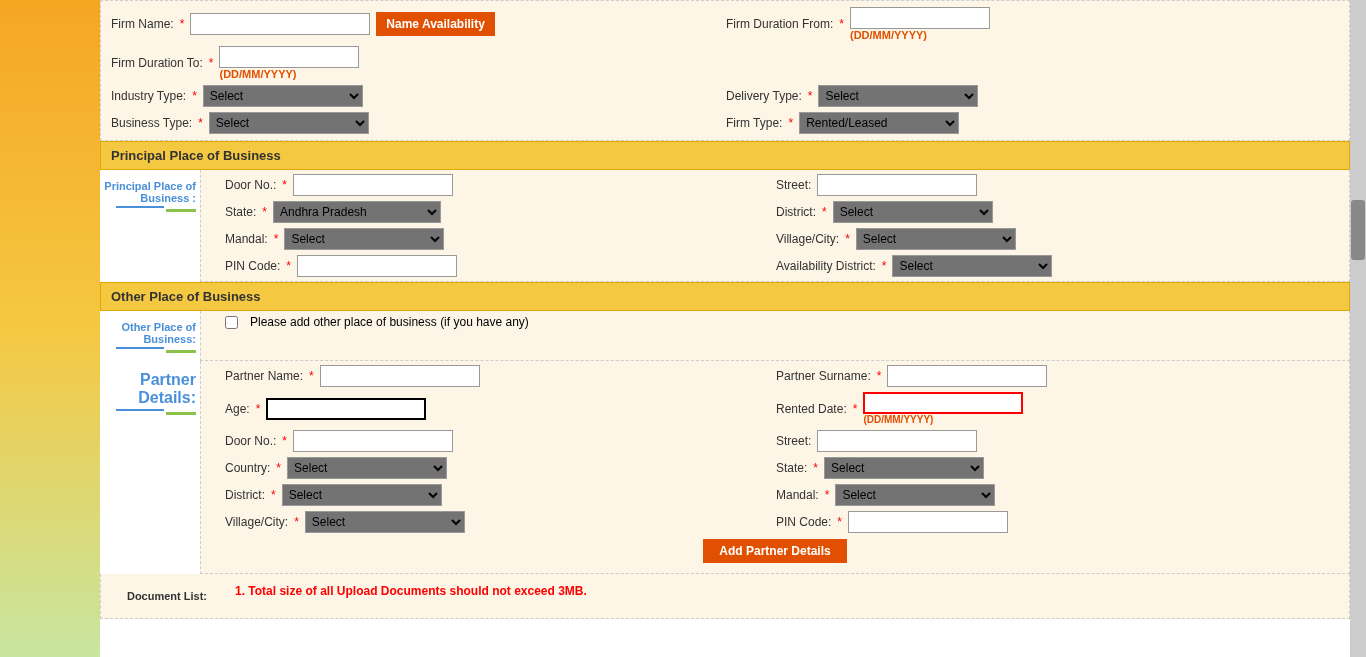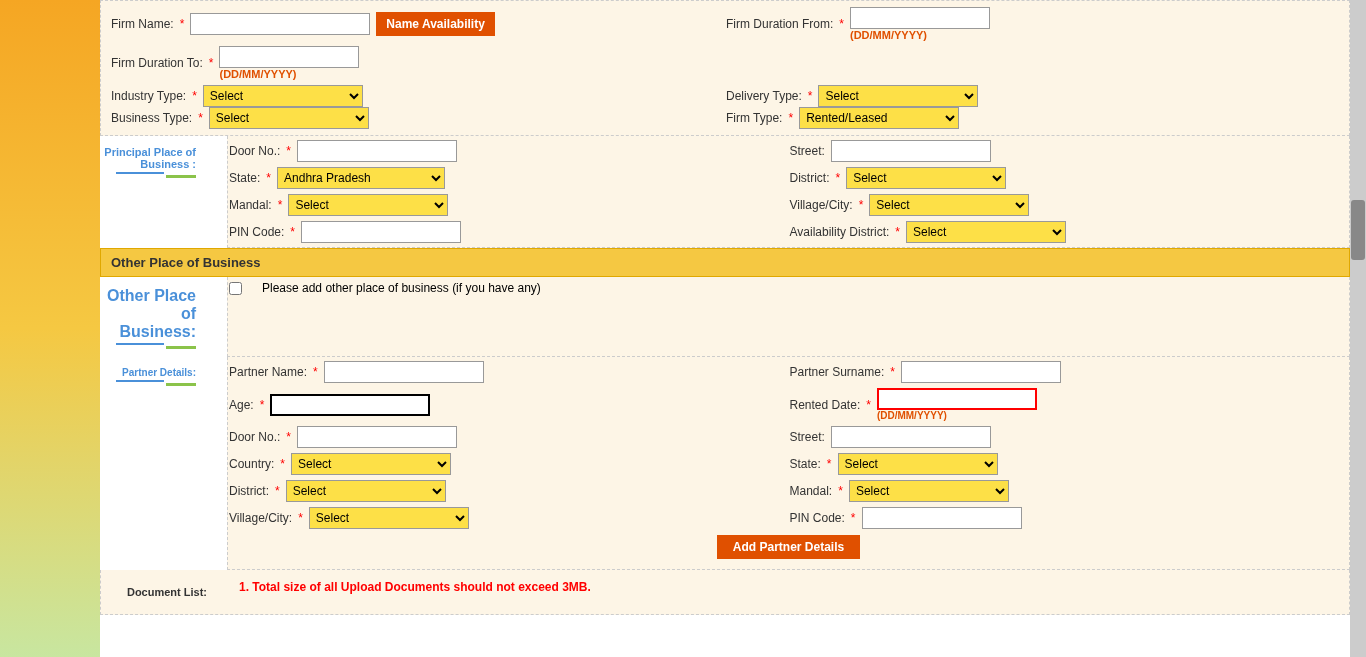--- a/index.html
+++ b/index.html
@@ -65,21 +65,21 @@
       border: 1px solid #999;
       padding: 2px 4px;
       font-size: 12px;
       background: #fff;
     }
     .form-input-wide { width: 160px; }
     .form-select {
       height: 22px;
       border: 1px solid #999;
       font-size: 12px;
-      background: #fde047;
+      background: #737373;
       padding: 0 2px;
     }
     .form-select-wide { width: 160px; }
     .two-col {
       display: flex;
       width: 100%;
       gap: 2px;
     }
     .left-col { flex: 1; display: flex; align-items: center; gap: 6px; }
     .right-col { flex: 1; display: flex; align-items: center; gap: 6px; }
@@ -111,22 +111,21 @@
       background: #8bc34a;
       width: 30px;
       margin-left: auto;
       margin-top: 1px;
     }
     .sidebar-section {
       display: flex;
     }
     .content-area {
       flex: 1;
-      padding: 4px 1px;
-      margin-left: 27px;
+      padding: 4px 24px;
     }
     
     .firm-top {
       background: #fdf5e6;
       border: 1px dashed #ccc;
       padding: 6px 10px;
     }
     .date-label {
       color: #e05000;
       font-size: 11px;
@@ -138,21 +137,21 @@
       border: none;
       padding: 4px 10px;
       font-size: 12px;
       font-weight: bold;
       cursor: pointer;
       height: 24px;
     }
     .checkbox-label {
       display: flex;
       align-items: flex-end;
-      gap: 20px;
+      gap: 12px;
       font-size: 12px;
     }
     .add-partner-btn {
       background: #e05000;
       color: white;
       border: none;
       padding: 5px 16px;
       font-size: 12px;
       font-weight: bold;
       cursor: pointer;
@@ -210,21 +209,21 @@
       <div class="two-col" style="margin-bottom:5px;">
         <div class="right-col">
           <span class="form-label">Firm Duration To:</span>
           <span class="req">*</span>
           <div style="display:flex;flex-direction:column;">
             <input class="form-input" type="text" style="width: 140px;">
             <span class="date-label">(DD/MM/YYYY)</span>
           </div>
         </div>
       </div>
-      <div class="two-col" style="">
+      <div class="two-col" style="margin-bottom:5px;">
         <div class="left-col">
           <span class="form-label">Industry Type:</span>
           <span class="req">*</span>
           <select class="form-select form-select-wide">
             <option>Select</option>
           </select>
         </div>
         <div class="right-col">
           <span class="form-label">Delivery Type:</span>
           <span class="req">*</span>
@@ -245,20 +244,23 @@
           <span class="form-label">Firm Type:</span>
           <span class="req">*</span>
           <select class="form-select form-select-wide">
             <option>Rented/Leased</option>
           </select>
         </div>
       </div>
     </div>
 
     <div>
+      <div class="section-header">
+        <span>Principal Place of Business</span>
+      </div>
       <div class="sidebar-section">
         <div class="sidebar-label-area">
           <span class="lbl" style="color:#4a90d9;font-size:11px;">Principal Place of Business :</span>
           <span class="underline-blue"></span>
           <span class="underline-green"></span>
         </div>
         <div class="content-area section-body">
           <div class="two-col" style="margin-bottom:5px;">
             <div class="left-col">
               <span class="form-label">Door No.:</span>
@@ -319,37 +321,37 @@
         </div>
       </div>
     </div>
 
     <div>
       <div class="section-header">
         <span>Other Place of Business</span>
       </div>
       <div class="sidebar-section">
         <div class="sidebar-label-area">
-          <span class="lbl" style="color:#4a90d9;font-size:16px;">Other Place of Business:</span>
+          <span class="lbl" style="color:#4a90d9;font-size:11px;">Other Place of Business:</span>
           <span class="underline-blue"></span>
           <span class="underline-green"></span>
         </div>
         <div class="content-area section-body">
           <label class="checkbox-label">
             <input type="checkbox" style="">
             <span>Please add other place of business (if you have any)</span>
           </label>
         </div>
       </div>
     </div>
 
     <div>
       <div class="sidebar-section">
         <div class="sidebar-label-area">
-          <span class="lbl" style="color:#4a90d9;font-size:10px;">Partner Details:</span>
+          <span class="lbl" style="color:#4a90d9;font-size:16px;">Partner Details:</span>
           <span class="underline-blue"></span>
           <span class="underline-green"></span>
         </div>
         <div class="content-area section-body">
 
           <div class="two-col" style="margin-bottom:5px;">
             <div class="left-col">
               <span class="form-label">Partner Name:</span>
               <span class="req">*</span>
               <input class="form-input" type="text" style="width: 160px;">

